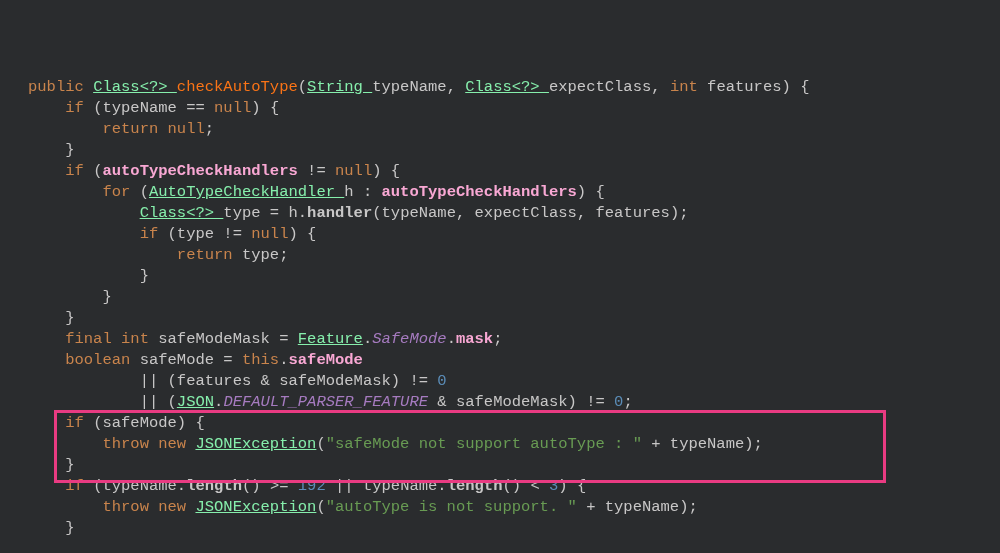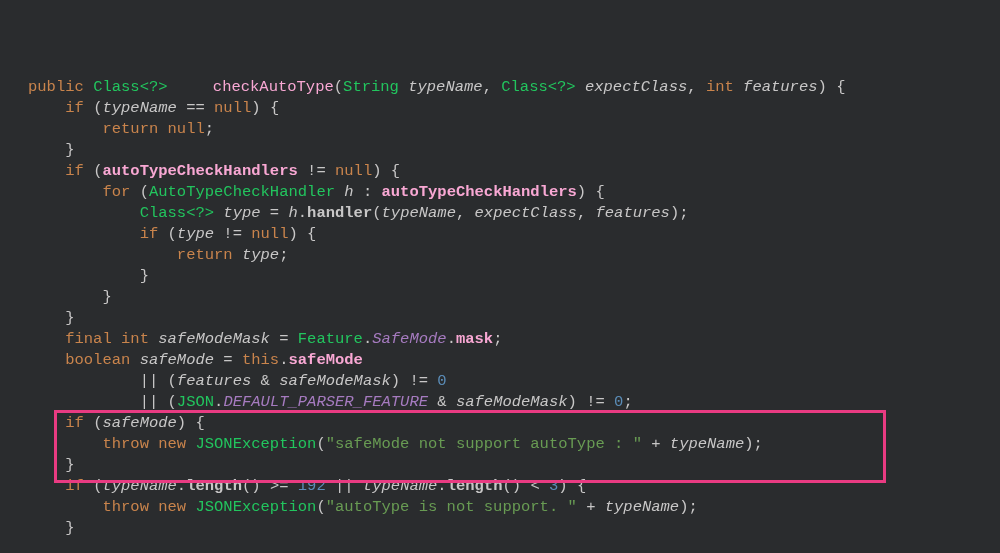--- a/index.html
+++ b/index.html
@@ -16,23 +16,23 @@
     padding: 14px 0 0 0;
     font-size: 15.5px;
     line-height: 21px;
     white-space: pre;
     color: #b7baa8;
   }
   .line {
     padding: 0 0 0 28px;
   }
   .kw   { color: #c9844c; font-family: Liberation Mono, monospace; }   
-  .type { color: #22c55e; }   
-  .name { color: #c8c7c7; font-style: italic; }   
-  .mdef { color: #f9a8d4; margin-left: 36px; }   
+  .type { color: #86efac; text-decoration: underline; }   
+  .name { color: #c8c7c7; }   
+  .mdef { color: #f97316; }   
   .call { color: #c8c7c7; font-weight: bold; }   
   .num  { color: #5b8db8; }   
   .str  { color: #689b53; }   
   .boolkw { color: #c9844c; text-align: right; } 
   .field { color: #f9a8d4; font-weight: bold; }  
   .static  { color: #a67bc0; font-style: italic; } 
   .punc { color: #c8c7c7; }
   .op   { color: #c8c7c7; }
   .highlight-box {
     position: absolute;

